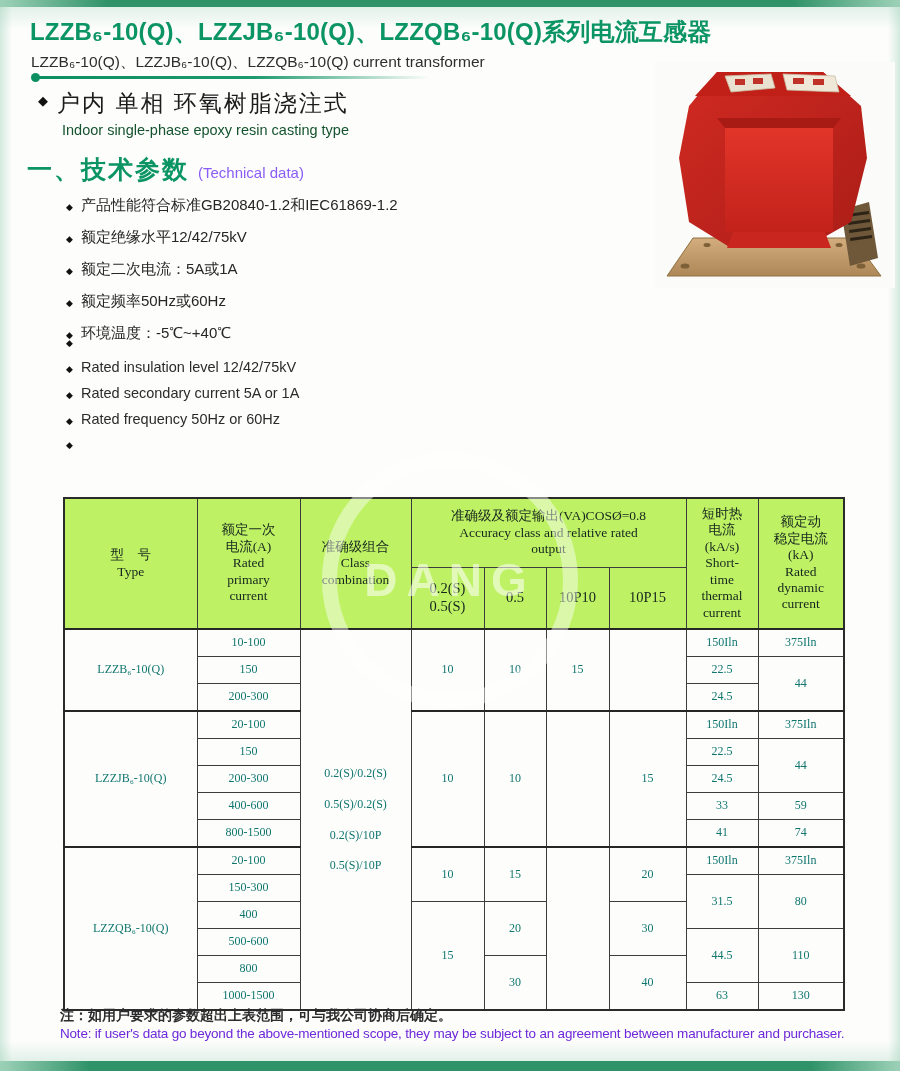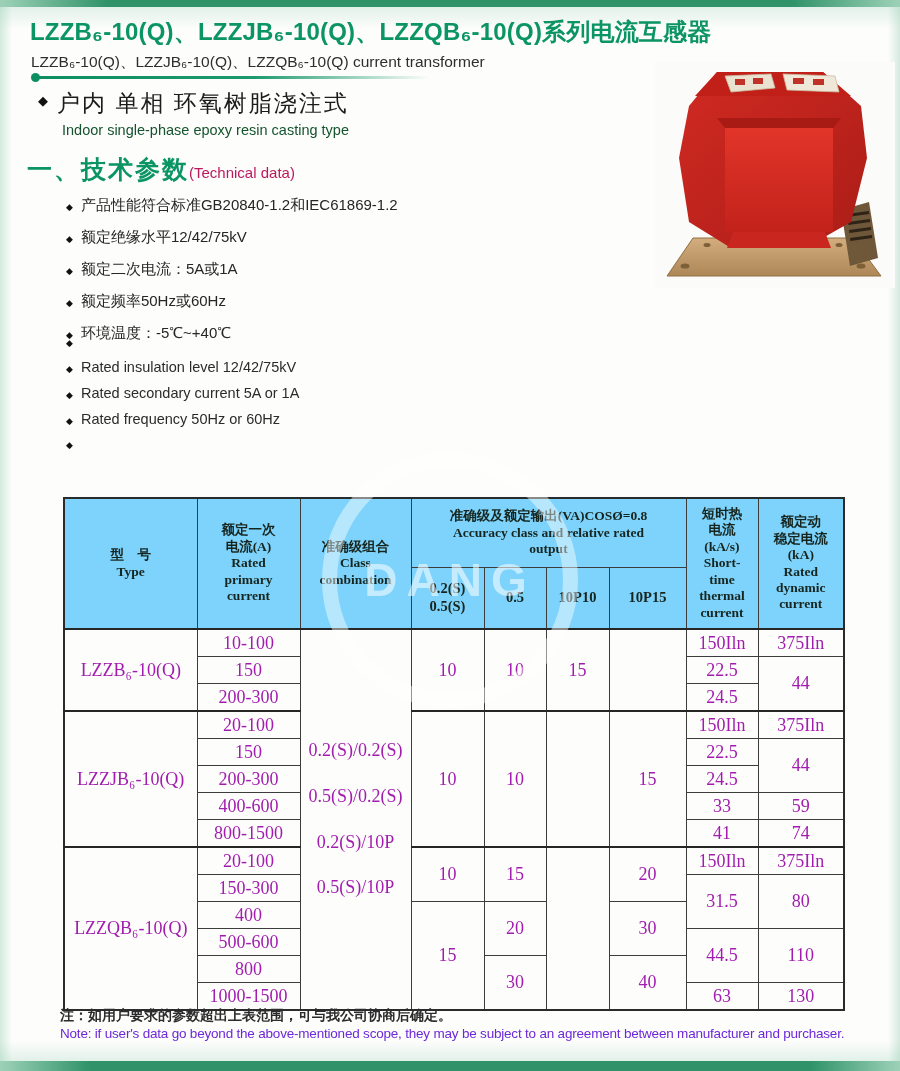--- a/index.html
+++ b/index.html
@@ -31,43 +31,43 @@
 
   
   .feature{position:absolute;left:38px;top:88px;}
   .feature .dia{font-size:13px;color:#111;vertical-align:6px;margin-right:9px;}
   .feature .cn{font-size:23px;color:#1c1c1c;letter-spacing:2px;}
   .feature-sub{position:absolute;left:62px;top:122px;font-size:14.5px;color:#14532d;}
 
   
   .section-head{position:absolute;left:27px;top:153px;}
   .section-head .cn{font-size:25px;font-weight:bold;color:#0b9464;letter-spacing:2px;}
-  .section-head .en{font-size:15px;color:#be185d;}
+  .section-head .en{font-size:15px;color:#8b5cf6;margin-left:9px;}
 
   
   .bullets{position:absolute;left:66px;}
   .bullets-cn{top:195px;}
   .bullets-en{top:334px;}
   .bullet-row{display:flex;align-items:baseline;}
   .bullets-cn .bullet-row{font-size:15px;color:#262626;margin-bottom:10px;line-height:20px;}
   .bullets-en .bullet-row{font-size:14.5px;color:#2b2b2b;margin-bottom:5px;line-height:19px;}
   .bullet-ic{font-size:9px;margin-right:8px;color:#111;flex:0 0 auto;}
 
   
   .photo{position:absolute;left:655px;top:62px;width:240px;height:226px;background:#fbfbf9;}
 
   
   .spec-table{position:absolute;left:63px;top:497px;border-collapse:collapse;table-layout:fixed;
     font-family:"Liberation Serif", serif;border:2px solid #2b2b2b;}
   .spec-table th,.spec-table td{border:1px solid #3c3c3c;text-align:center;vertical-align:middle;
     white-space:pre-line;padding:0 2px;overflow:hidden;}
-  .spec-table thead th{background:#7dd3fc;font-weight:bold;font-size:13.5px;line-height:1.22;color:#16251e;}
+  .spec-table thead th{background:#bef264;font-weight:normal;font-size:13.5px;line-height:1.22;color:#16251e;}
   .spec-table thead tr:first-child th{height:68px;}
   .spec-table thead tr:last-child th{height:60px;font-size:14.5px;}
-  .spec-table tbody td{font-size:18px;height:26px;color:#a21caf;background:#fdfdfc;line-height:1.15;}
+  .spec-table tbody td{font-size:12px;height:26px;color:#0f766e;background:#fdfdfc;line-height:1.15;}
   .spec-table tbody tr.group-start td{border-top:2px solid #262626;}
   .spec-table td.combo{line-height:2.55;}
 
   
   .watermark{position:absolute;left:322px;top:452px;width:226px;height:226px;pointer-events:none;
     border:15px solid rgba(255,255,255,0.45);border-radius:50%;
     display:flex;align-items:center;justify-content:center;}
   .watermark span{font-size:46px;font-weight:bold;letter-spacing:9px;color:rgba(255,255,255,0.55);
     font-family:"Liberation Sans", sans-serif;}
 

